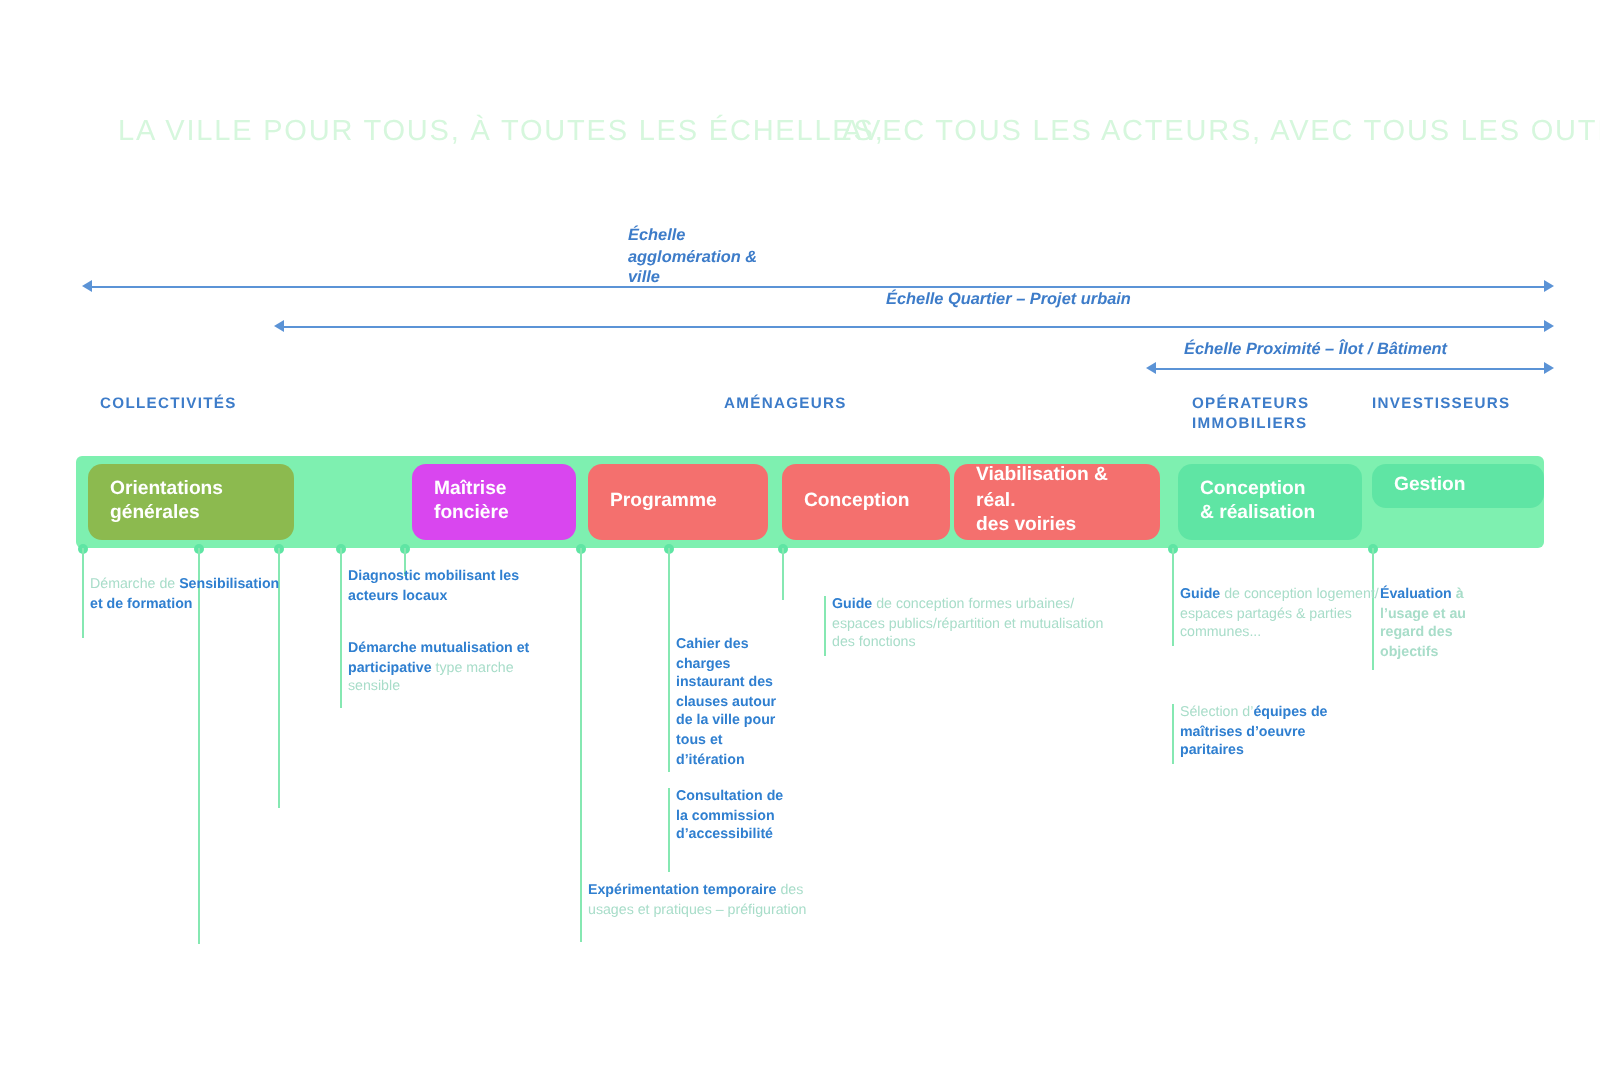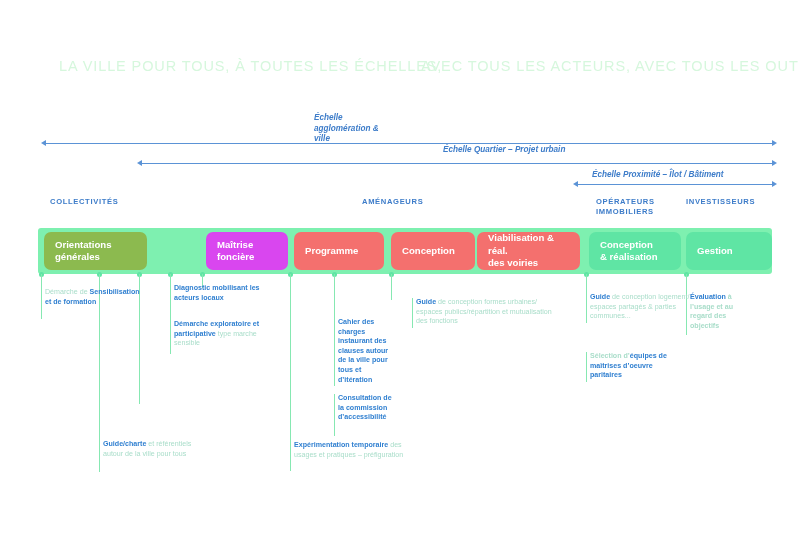--- a/index.html
+++ b/index.html
@@ -165,21 +165,21 @@
   <div class="chip chip-green" style="left: 44px; top: 232px; width: 103px; height: 38px; background: rgb(140, 186, 79);">Orientations
 générales</div>
   <div class="chip chip-salmon" style="left: 206px; top: 232px; width: 82px; height: 38px; background: #d946ef;">Maîtrise
 foncière</div>
   <div class="chip chip-salmon" style="left: 294px; top: 232px; width: 90px; height: 38px; background: rgb(244, 112, 110);">Programme</div>
   <div class="chip chip-salmon" style="left: 391px; top: 232px; width: 84px; height: 38px; background: rgb(244, 112, 110);">Conception</div>
   <div class="chip chip-salmon" style="left: 477px; top: 232px; width: 103px; height: 38px; background: rgb(244, 112, 110);">Viabilisation &amp; réal.
 des voiries</div>
   <div class="chip chip-mint" style="left: 589px; top: 232px; width: 92px; height: 38px; background: rgb(95, 229, 164);">Conception
 &amp; réalisation</div>
-  <div class="chip chip-mint" style="left: 686px; top: 232px; width: 86px; height: 38px; background: rgb(95, 229, 164);">Gestion</div>
+  <div class="chip chip-mint" style="left: 686px; top: 232px; width: 86px; height: 22px; background: rgb(95, 229, 164);">Gestion</div>
 
   <div class="dot" style="left:39px; top:272px;"></div>
   <div class="dot" style="left:97px; top:272px;"></div>
   <div class="dot" style="left:137px; top:272px;"></div>
   <div class="dot" style="left:168px; top:272px;"></div>
   <div class="dot" style="left:200px; top:272px;"></div>
   <div class="dot" style="left:288px; top:272px;"></div>
   <div class="dot" style="left:332px; top:272px;"></div>
   <div class="dot" style="left:389px; top:272px;"></div>
   <div class="dot" style="left:584px; top:272px;"></div>
@@ -206,32 +206,31 @@
   <div class="note-rule" style="left:290px; top:441px; height:30px;"></div>
   <div class="note-rule" style="left:412px; top:298px; height:30px;"></div>
   <div class="note-rule" style="left:586px; top:293px; height:30px;"></div>
   <div class="note-rule" style="left:586px; top:352px; height:30px;"></div>
   <div class="note-rule" style="left:686px; top:293px; height:42px;"></div>
 
   <div class="note" style="left:45px; top:288px; width:96px;"><span style="color: rgb(168, 221, 201); font-weight: 400;">Démarche de </span><span style="color: rgb(47, 127, 208); font-weight: 700;">Sensibilisation et de formation</span></div>
 
   <div class="note" style="left:174px; top:284px; width:104px;"><span style="color: rgb(47, 127, 208); font-weight: 700;">Diagnostic mobilisant les acteurs locaux</span></div>
 
-  <div class="note" style="left:174px; top:320px; width:106px;"><span style="color: rgb(47, 127, 208); font-weight: 700;">Démarche exploratoire et participative </span><span style="color: rgb(168, 221, 201); font-weight: 400;">type marche sensible</span></div>
-
-
-  <div class="note" style="left:103px; top:440px; width:100px;"><span style="color: rgb(47, 127, 208); font-weight: 700;">Guide/charte </span><span style="color: rgb(168, 221, 201); font-weight: 400;">et référentiels autour de la ville pour tous</span></div>
+  <div class="note" style="left:174px; top:320px; width:106px;"><span style="color: rgb(47, 127, 208); font-weight: 700;">Démarche mutualisation et participative </span><span style="color: rgb(168, 221, 201); font-weight: 400;">type marche sensible</span></div>
+
+
 
   <div class="note" style="left:338px; top:318px; width:52px;"><span style="color: rgb(47, 127, 208); font-weight: 700;">Cahier des charges instaurant des clauses autour de la ville pour tous et d’itération</span></div>
 
   <div class="note" style="left:338px; top:394px; width:54px;"><span style="color: rgb(47, 127, 208); font-weight: 700;">Consultation de la commission d’accessibilité</span></div>
 
   <div class="note" style="left:294px; top:441px; width:128px;"><span style="color: rgb(47, 127, 208); font-weight: 700;">Expérimentation temporaire </span><span style="color: rgb(168, 221, 201); font-weight: 400;">des usages et pratiques – préfiguration</span></div>
 
   <div class="note" style="left:416px; top:298px; width:148px;"><span style="color: rgb(47, 127, 208); font-weight: 700;">Guide </span><span style="color: rgb(168, 221, 201); font-weight: 400;">de conception formes urbaines/ espaces publics/répartition et mutualisation des fonctions</span></div>
 
   <div class="note" style="left:590px; top:293px; width:118px;"><span style="color: rgb(47, 127, 208); font-weight: 700;">Guide </span><span style="color: rgb(168, 221, 201); font-weight: 400;">de conception logement/ espaces partagés &amp; parties communes...</span></div>
 
-  <div class="note" style="left:590px; top:352px; width:96px;"><span style="color: rgb(168, 221, 201); font-weight: 700;">Sélection d’</span><span style="color: rgb(47, 127, 208); font-weight: 700;">équipes de maîtrises d’oeuvre paritaires</span></div>
+  <div class="note" style="left:590px; top:352px; width:96px;"><span style="color: rgb(168, 221, 201); font-weight: 400;">Sélection d’</span><span style="color: rgb(47, 127, 208); font-weight: 700;">équipes de maîtrises d’oeuvre paritaires</span></div>
 
   <div class="note" style="left:690px; top:293px; width:58px;"><span style="color: rgb(47, 127, 208); font-weight: 700;">Évaluation </span><span style="color: rgb(168, 221, 201); font-weight: 700;">à l’usage et au regard des objectifs</span></div>
 
 </div>
 
 </body></html>

